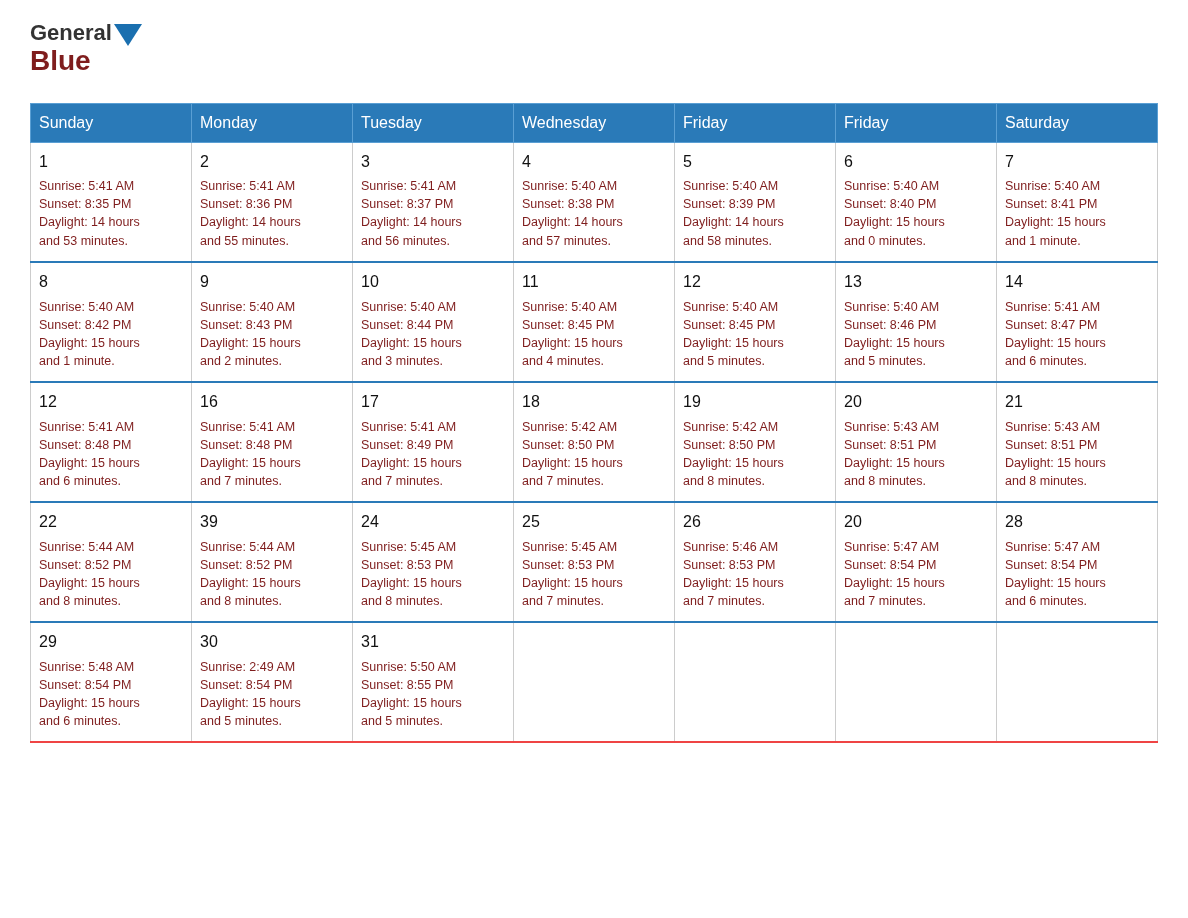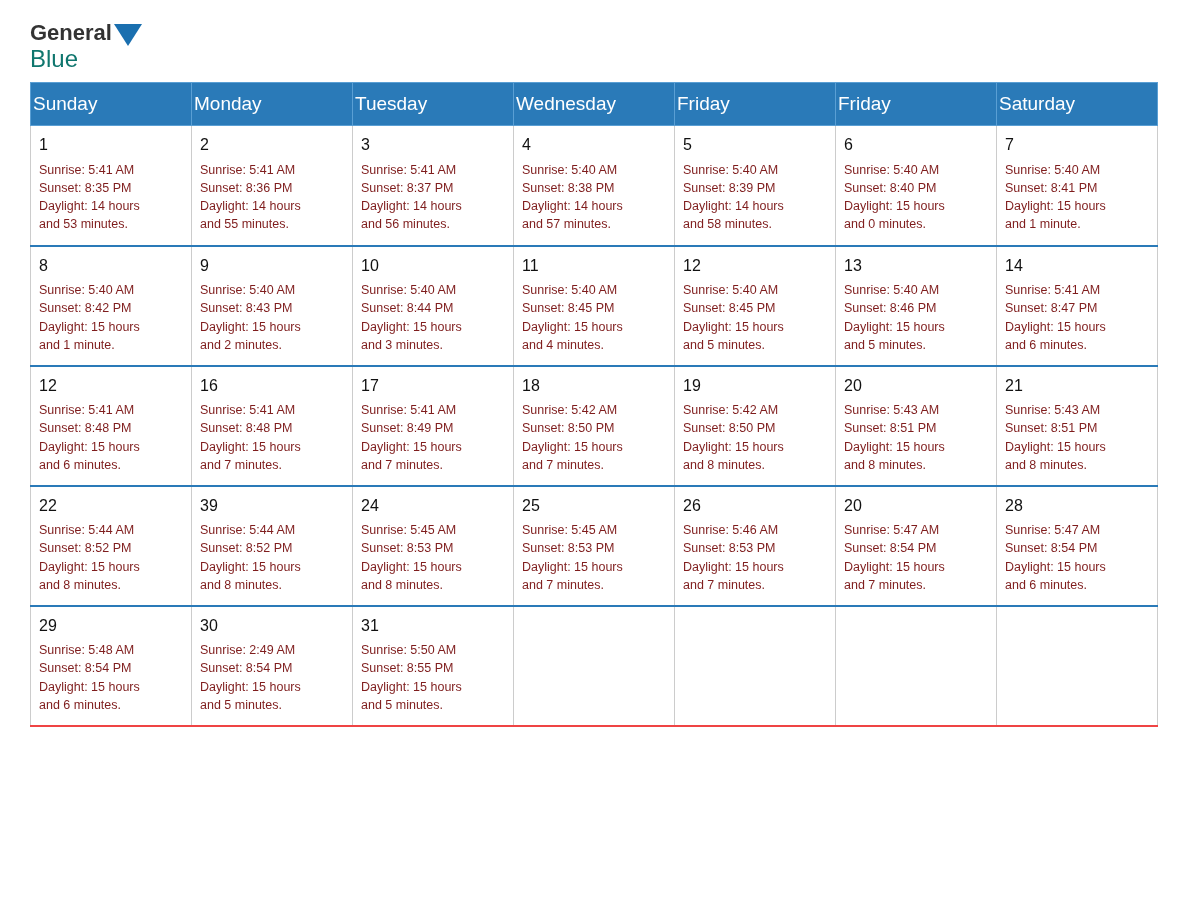--- a/index.html
+++ b/index.html
@@ -7,36 +7,36 @@
       font-family: Arial, sans-serif;
       background: #fff;
       padding: 20px 30px;
       width: 1188px;
       min-height: 918px;
     }
     .header-row {
       display: flex;
       justify-content: space-between;
       align-items: flex-end;
-      margin-bottom: 10px;
+      margin-bottom: 26px;
     }
     .logo {
       display: flex;
       align-items: center;
       gap: 4px;
     }
     .logo-text-general {
       font-size: 22px;
       font-weight: bold;
       color: #333;
     }
     .logo-text-blue {
-      font-size: 24px;
-      font-weight: normal;
-      color: #0f766e;
+      font-size: 28px;
+      font-weight: bold;
+      color: #7f1d1d;
     }
     .logo-triangle {
       width: 0;
       height: 0;
       border-left: 14px solid transparent;
       border-right: 14px solid transparent;
       border-top: 22px solid #1a6faf;
       margin-left: 2px;
       margin-top: 4px;
     }
@@ -58,22 +58,22 @@
       width: 100%;
       border-collapse: collapse;
       table-layout: fixed;
       margin-top: 8px;
     }
     thead tr {
       background-color: #2a7ab8;
       color: white;
     }
     thead th {
-      padding: 10px 2px;
-      font-size: 19px;
+      padding: 10px 8px;
+      font-size: 16px;
       font-weight: normal;
       text-align: left;
       border: 1px solid #5a9fd4;
     }
     tbody tr {
       background: #fff;
       vertical-align: top;
       border-bottom: 2px solid #2a7ab8;
     }
     tbody tr:last-child {

